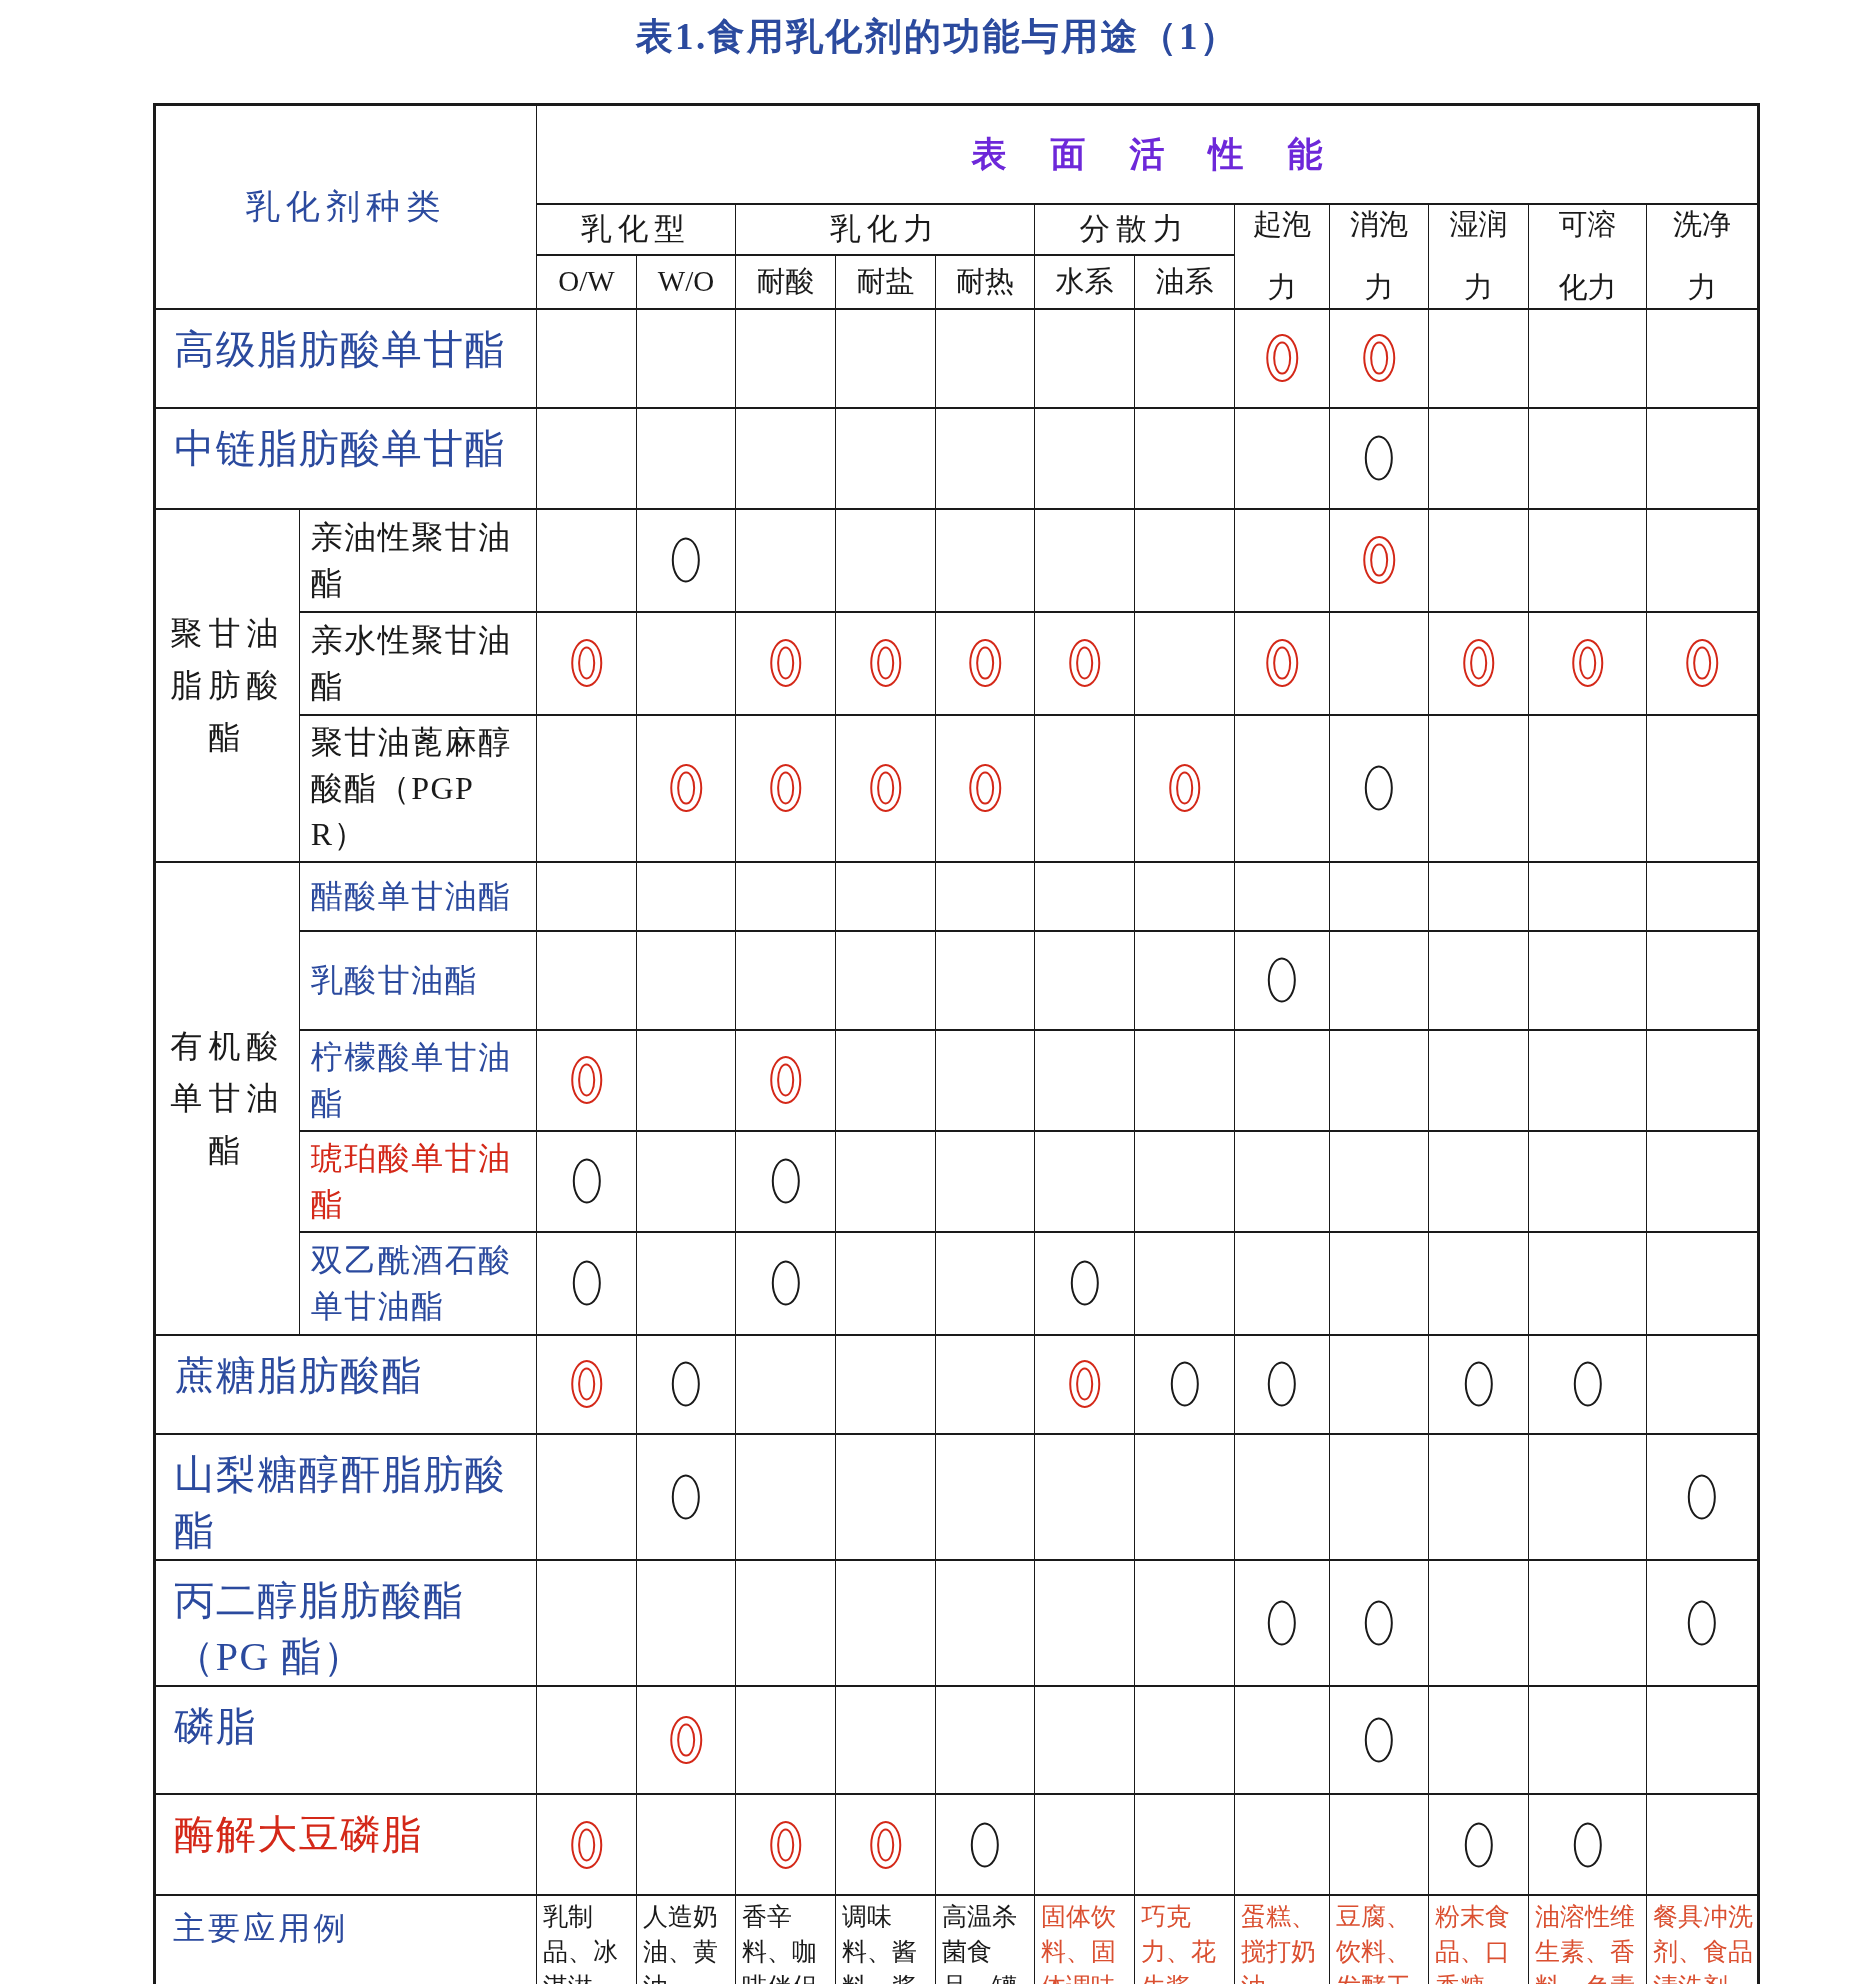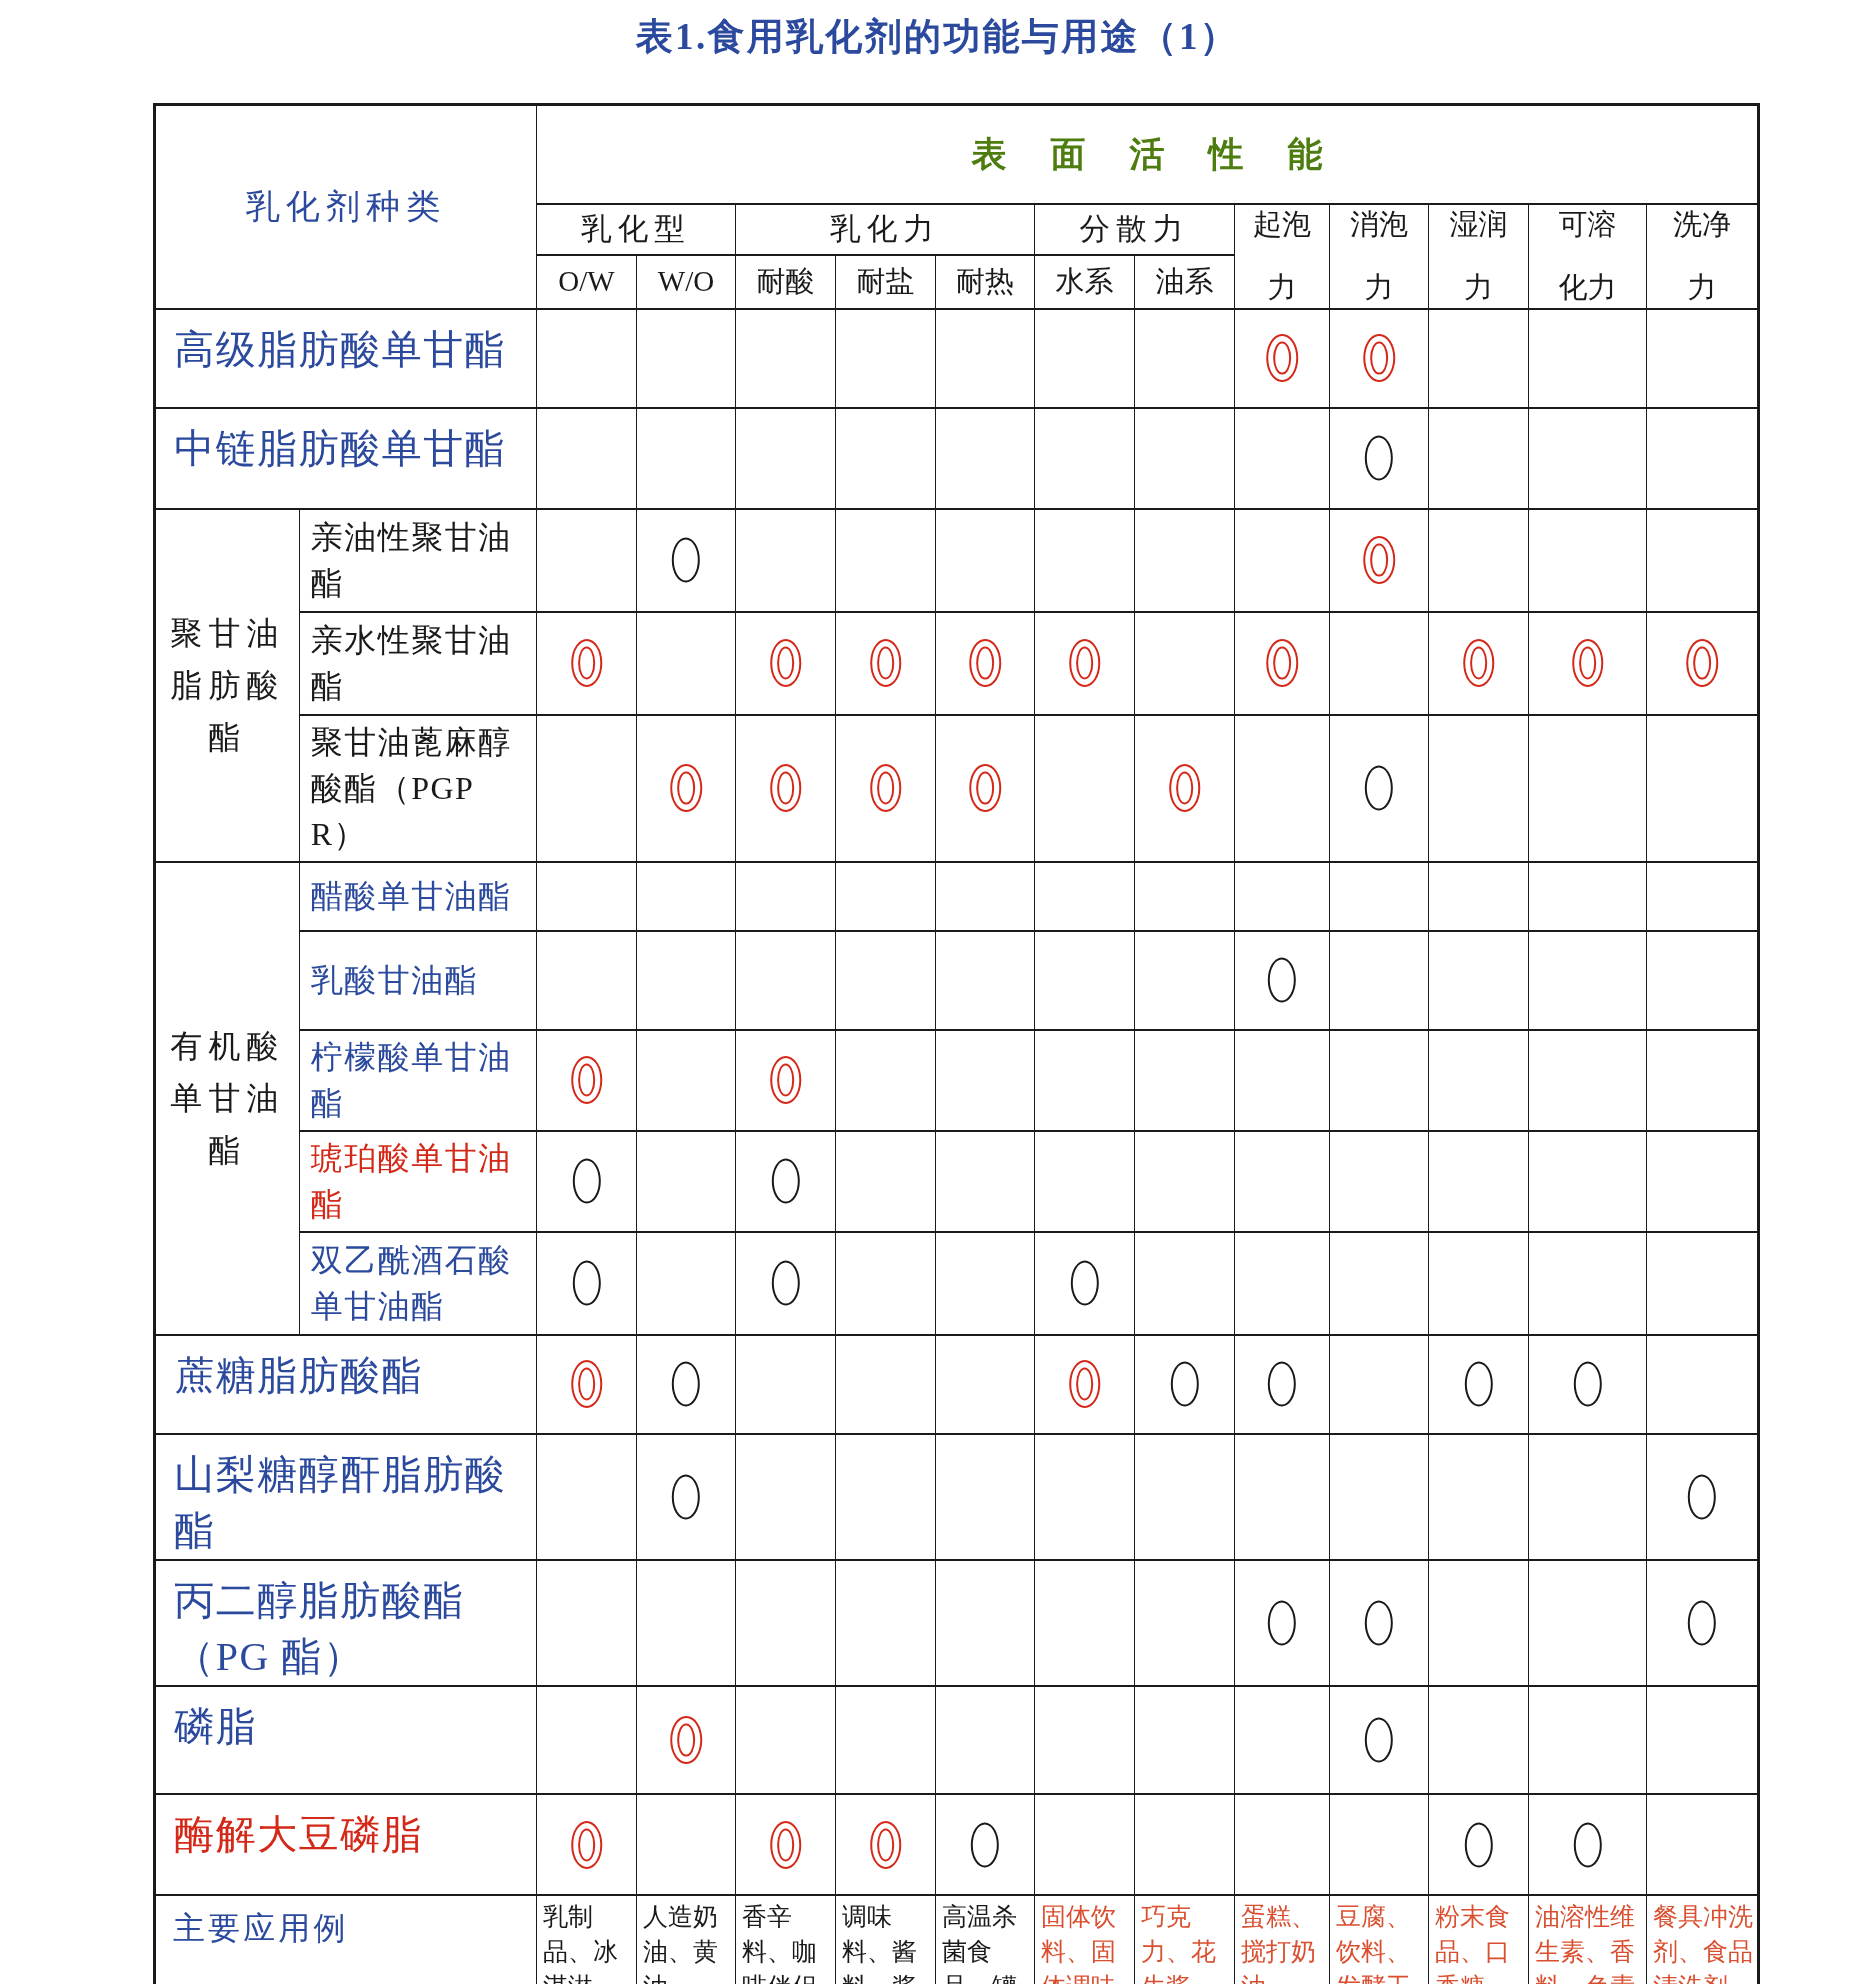--- a/index.html
+++ b/index.html
@@ -20,21 +20,21 @@
     border-top:2.3px solid #1a1a1a;border-bottom:2.3px solid #1a1a1a;
     padding:0;font-weight:normal;overflow:hidden;
   }
   
   [data-color="blue"]{color:#2b4a9e;}
   [data-color="red"]{color:#d42818;}
   [data-color="black"]{color:#1a1a1a;}
   [data-color="app_red"]{color:#da4f30;}
 
   .type-label{font-size:34px;color:#2b4a9e;text-align:center;vertical-align:middle;letter-spacing:6.1px;}
-  .surface{font-size:35px;color:#4d7c0f;text-align:center;vertical-align:middle;letter-spacing:44px;text-indent:44px;font-weight:bold;}
+  .surface{font-size:35px;color:#6d28d9;text-align:center;vertical-align:middle;letter-spacing:44px;text-indent:44px;font-weight:bold;}
   .gh{font-size:30.5px;text-align:center;vertical-align:middle;letter-spacing:6.1px;}
   .sh{font-size:29px;text-align:center;vertical-align:middle;}
   .tall{font-size:29px;text-align:center;vertical-align:middle;}
   .tall span{display:block;}
   .tall span:first-child{margin-bottom:23px;}
 
   .lbl{font-size:40px;text-align:left;vertical-align:top;padding:12.2px 6.1px 0 18.3px;letter-spacing:1.5px;line-height:1.4;}
   .grp{font-size:32px;text-align:center;vertical-align:middle;letter-spacing:6.1px;line-height:52px;padding:0 0;}
   .sub{font-size:32px;text-align:left;vertical-align:middle;padding:3.1px 6.1px 3.1px 10.7px;letter-spacing:1.5px;line-height:1.45;word-break:break-all;}
 

